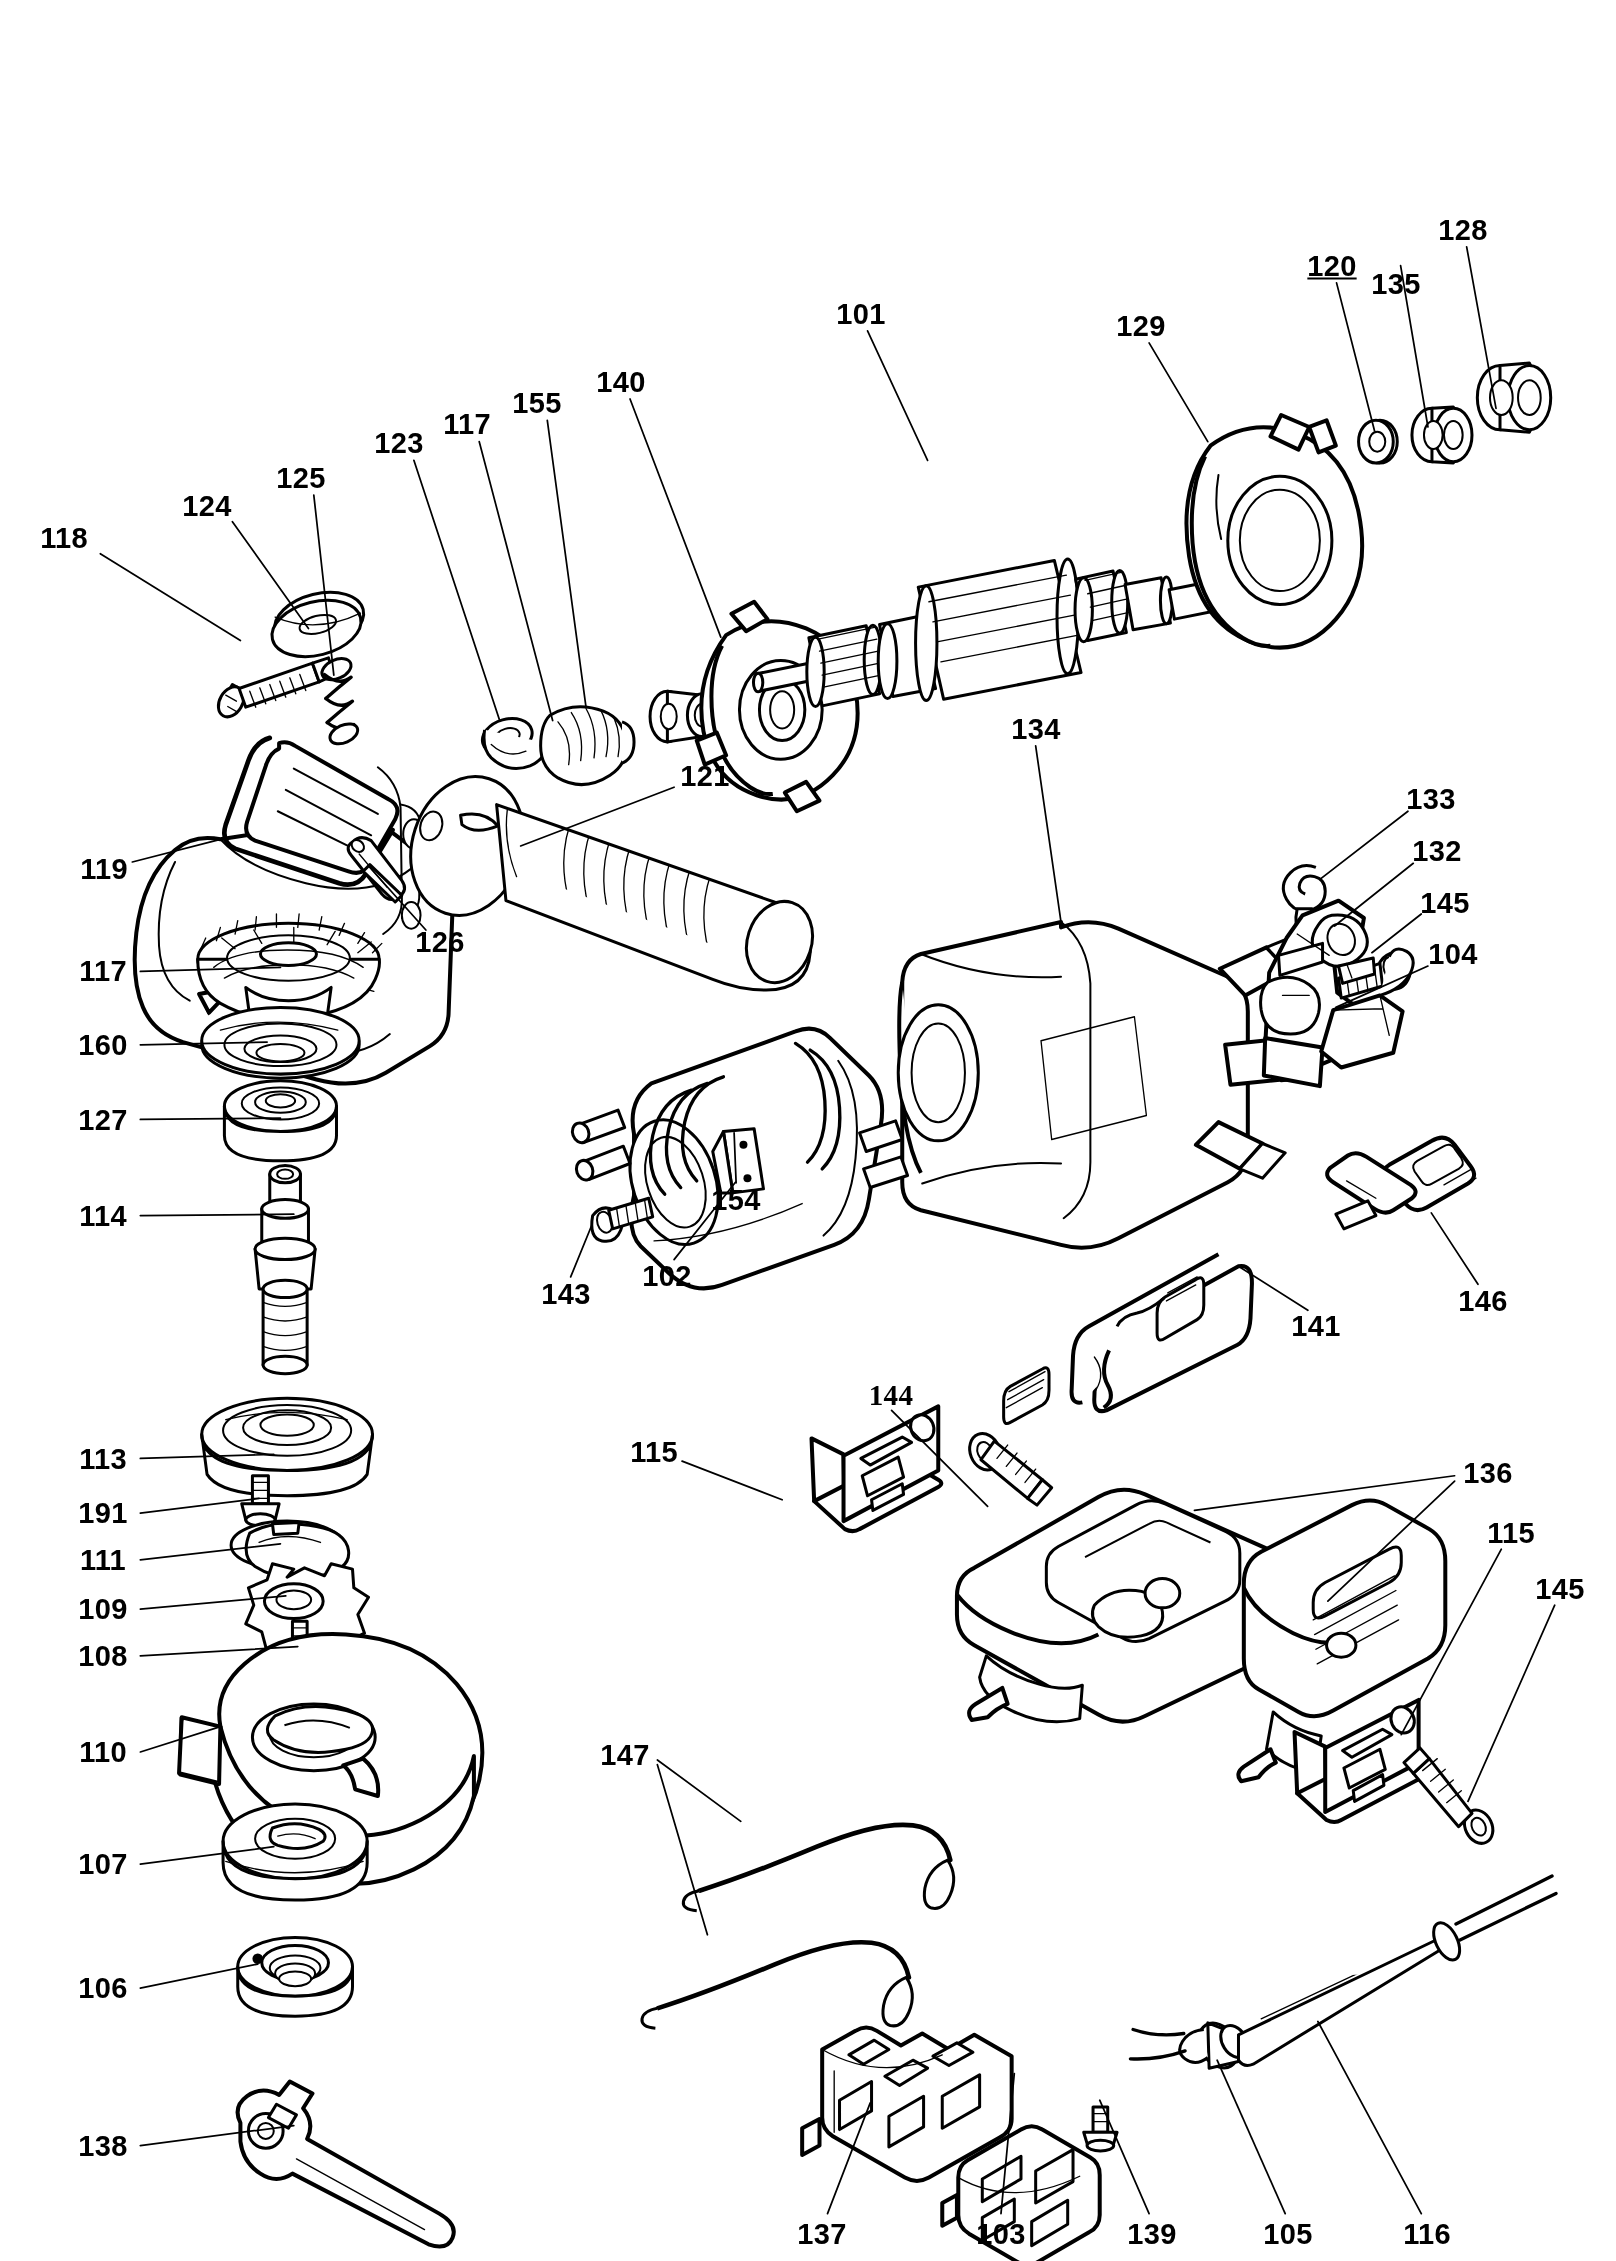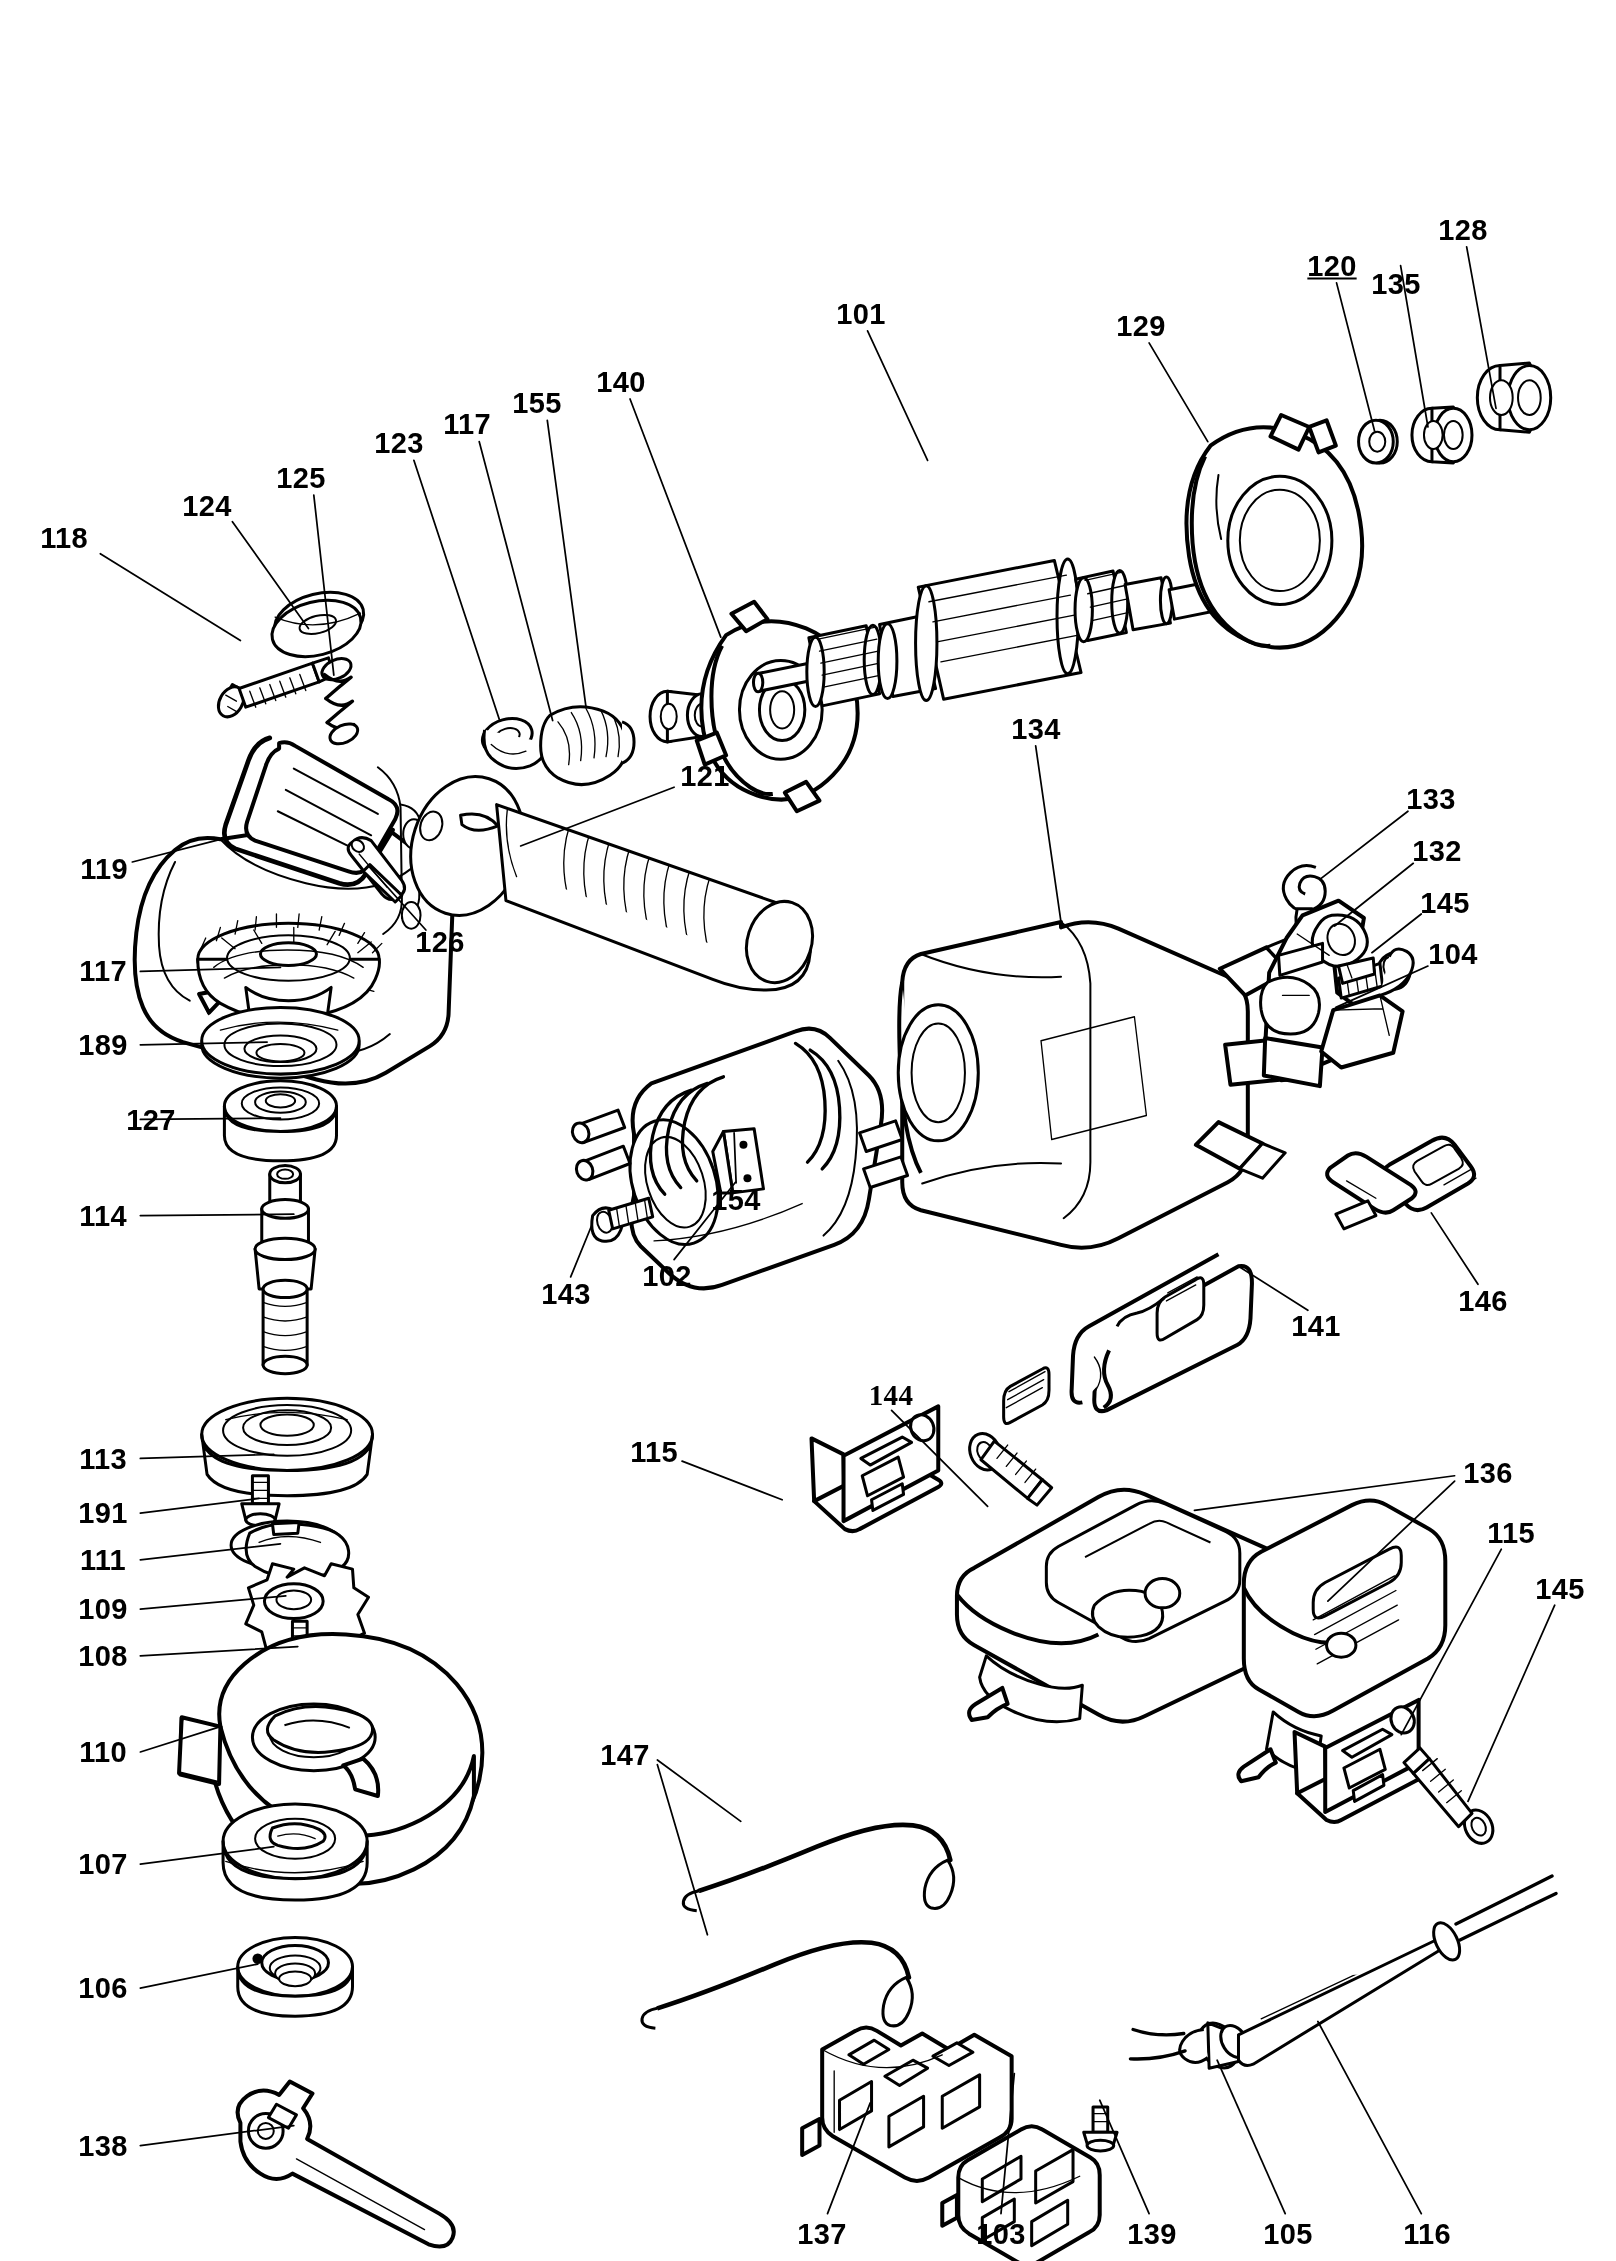--- a/index.html
+++ b/index.html
@@ -738,22 +738,22 @@
       <div class="callout" style="left: 1463px; top: 230px;">128</div>
       <div class="callout" style="left: 104px; top: 869px;">119</div>
       <div class="callout" style="left: 705px; top: 776px;">121</div>
       <div class="callout" style="left: 440px; top: 942px;">126</div>
       <div class="callout" style="left: 1036px; top: 729px;">134</div>
       <div class="callout" style="left: 1431px; top: 799px;">133</div>
       <div class="callout" style="left: 1437px; top: 851px;">132</div>
       <div class="callout" style="left: 1445px; top: 903px;">145</div>
       <div class="callout" style="left: 1453px; top: 954px;">104</div>
       <div class="callout" style="left: 103px; top: 971px;">117</div>
-      <div class="callout" style="left: 103px; top: 1045px;">189</div>
-      <div class="callout" style="left: 103px; top: 1120px; margin-left: 48px;">127</div>
+      <div class="callout" style="left: 103px; top: 1045px;">160</div>
+      <div class="callout" style="left: 103px; top: 1120px;">127</div>
       <div class="callout" style="left: 103px; top: 1216px;">114</div>
       <div class="callout" style="left: 736px; top: 1200px;">154</div>
       <div class="callout" style="left: 667px; top: 1276px;">102</div>
       <div class="callout" style="left: 566px; top: 1294px;">143</div>
       <div class="callout" style="left: 1316px; top: 1326px;">141</div>
       <div class="callout" style="left: 1483px; top: 1301px;">146</div>
       <div class="callout" style="left: 103px; top: 1459px;">113</div>
       <div class="callout" style="left: 103px; top: 1513px;">191</div>
       <div class="callout" style="left: 103px; top: 1560px;">111</div>
       <div class="callout" style="left: 103px; top: 1609px;">109</div>

